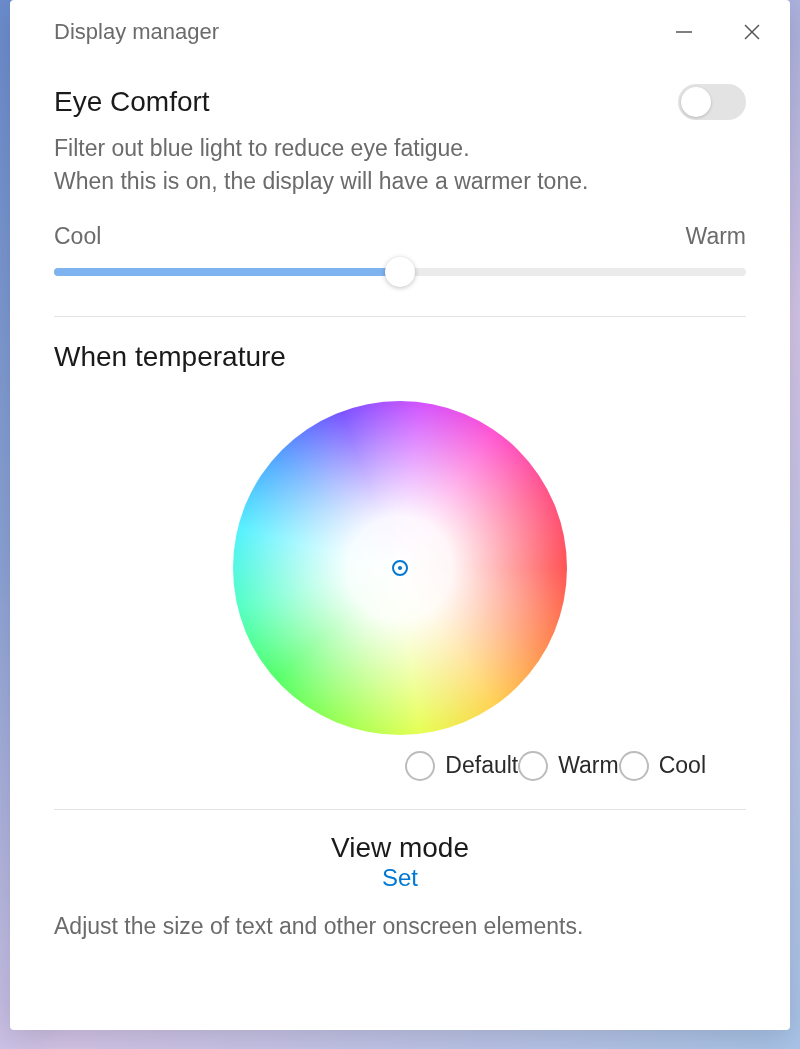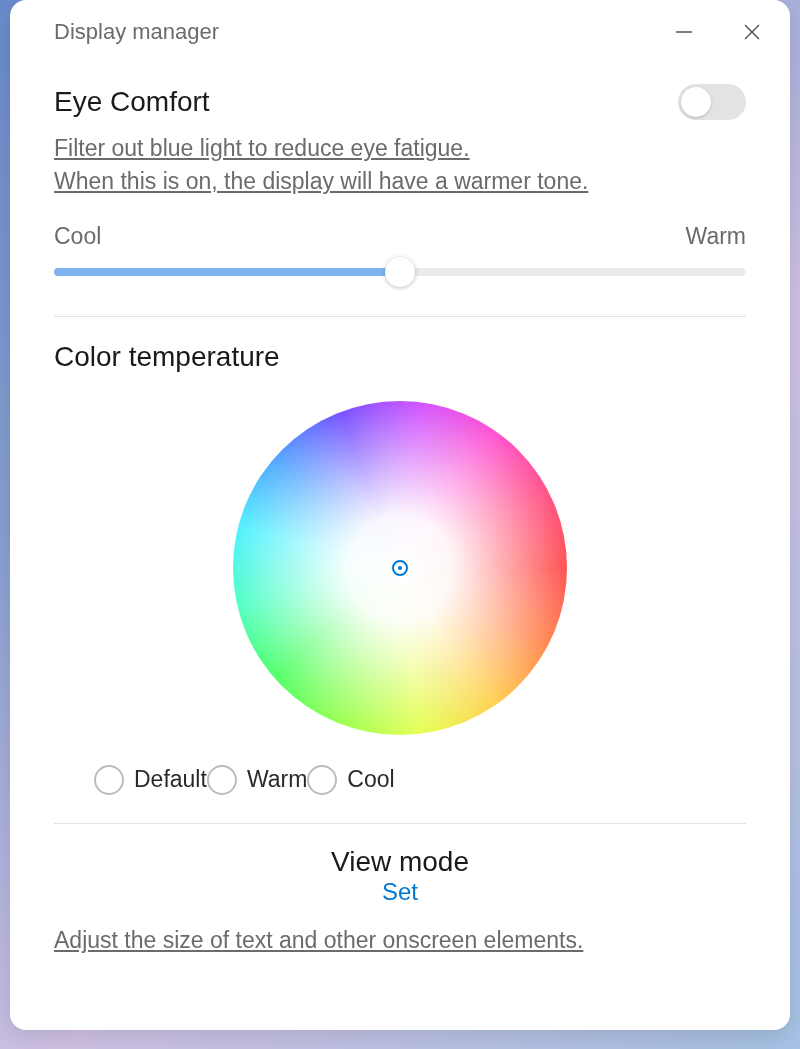--- a/index.html
+++ b/index.html
@@ -15,21 +15,21 @@
       display: flex;
       align-items: flex-start;
       justify-content: center;
       overflow: hidden;
     }
     .window {
       width: 780px;
       height: 1030px;
       margin-top: 0;
       background: #ffffff;
-      border-radius: 16px;
+      border-radius: 4px;
       box-shadow: 0 8px 32px rgba(0,0,0,0.15);
       display: flex;
       flex-direction: column;
       overflow: hidden;
     }
     .titlebar {
       display: flex;
       align-items: center;
       padding: 16px 24px 8px 44px;
       height: 56px;
@@ -87,21 +87,20 @@
       position: absolute;
       top: 3px;
       left: 3px;
       box-shadow: 0 1px 3px rgba(0,0,0,0.2);
     }
     .description {
       font-size: 23px;
       color: #6b6b6b;
       line-height: 1.45;
       margin-top: 12px;
-      text-decoration: underline;
     }
     .slider-labels {
       display: flex;
       justify-content: space-between;
       margin-top: 24px;
       font-size: 23px;
       color: #6b6b6b;
     }
     .slider {
       margin-top: 18px;
@@ -168,22 +167,22 @@
     }
     .wheel-marker::after {
       content: "";
       width: 4px;
       height: 4px;
       background: #0078d4;
       border-radius: 50%;
     }
     .radio-row {
       display: flex;
-      justify-content: flex-start;
-      margin-top: 30px;
+      justify-content: flex-end;
+      margin-top: 16px;
       padding: 0 40px;
     }
     .radio-item {
       display: flex;
       align-items: center;
       gap: 10px;
       cursor: pointer;
     }
     .radio-circle {
       width: 30px;
@@ -239,21 +238,21 @@
       <span>Warm</span>
     </div>
     <div class="slider">
       <div class="slider-fill"></div>
       <div class="slider-thumb"></div>
     </div>
 
     <div class="divider"></div>
 
     <div class="section-header" style="margin-top:24px;">
-      <div class="section-title">Color temperature</div>
+      <div class="section-title">When temperature</div>
     </div>
 
     <div class="color-wheel-wrap">
       <div class="color-wheel">
         <div class="wheel-marker"></div>
       </div>
     </div>
 
     <div class="radio-row">
       <div class="radio-item">

